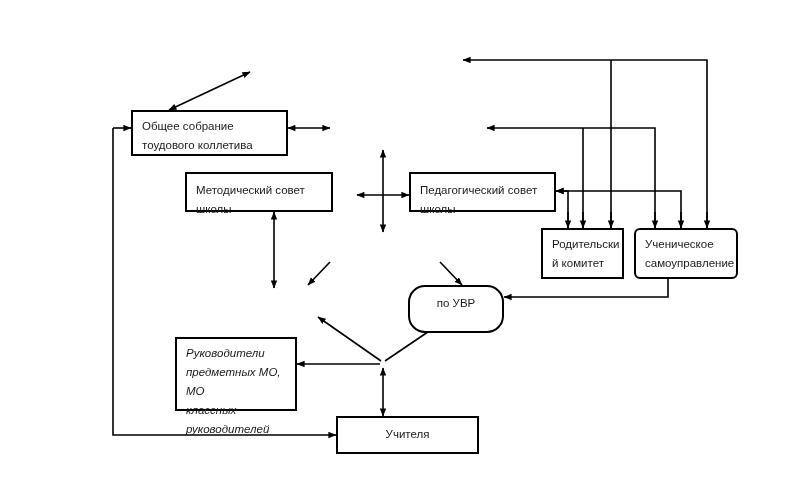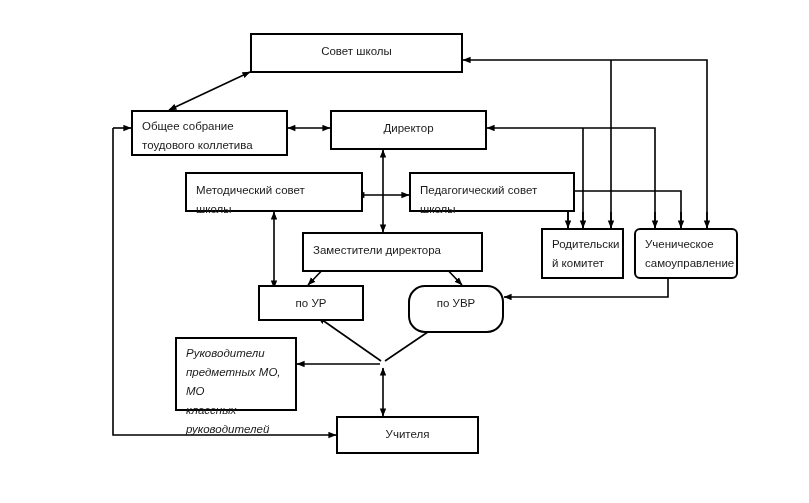--- a/index.html
+++ b/index.html
@@ -114,48 +114,36 @@
 
       <line x1="655" y1="212" x2="655" y2="228" marker-end="url(#ah)"></line>
       <line x1="681" y1="212" x2="681" y2="228" marker-end="url(#ah)"></line>
       <line x1="707" y1="212" x2="707" y2="228" marker-end="url(#ah)"></line>
 
       <path d="M668,279 L668,297 L504,297" marker-end="url(#ah)"></path>
 
     </g>
   </svg>
 
-  <div class="node center" style="left:250px; top:33px; width:213px; height:40px;">
-    <div class="node-label">Совет школы</div>
-  </div>
 
   <div class="node topleft" style="left:131px; top:110px; width:157px; height:46px;">
     <div class="node-label">Общее собрание
 тоудового коллетива</div>
   </div>
 
-  <div class="node center" style="left:330px; top:110px; width:157px; height:40px;">
-    <div class="node-label">Директор</div>
-  </div>
 
-  <div class="node left" style="left:185px; top:172px; width:178px; height:40px;">
+  <div class="node left" style="left:185px; top:172px; width:148px; height:40px;">
     <div class="node-label">Методический совет        школы</div>
   </div>
 
-  <div class="node left" style="left:409px; top:172px; width:166px; height:40px;padding-left:25px;">
+  <div class="node left" style="left:409px; top:172px; width:147px; height:40px;padding-left:25px;">
     <div class="node-label">Педагогический совет школы</div>
   </div>
 
-  <div class="node left" style="left:302px; top:232px; width:181px; height:40px;">
-    <div class="node-label">Заместители директора</div>
-  </div>
 
-  <div class="node center" style="left:258px; top:285px; width:106px; height:36px;">
-    <div class="node-label">по УР</div>
-  </div>
 
   <div class="node center" style="left:408px; top:285px; width:96px; height:48px;border-radius:17px;">
     <div class="node-label">по УВР</div>
   </div>
 
   <div class="node topleft" style="left:541px; top:228px; width:83px; height:51px;padding-left:8px;">
     <div class="node-label">Родительски
 й комитет</div>
   </div>
 

